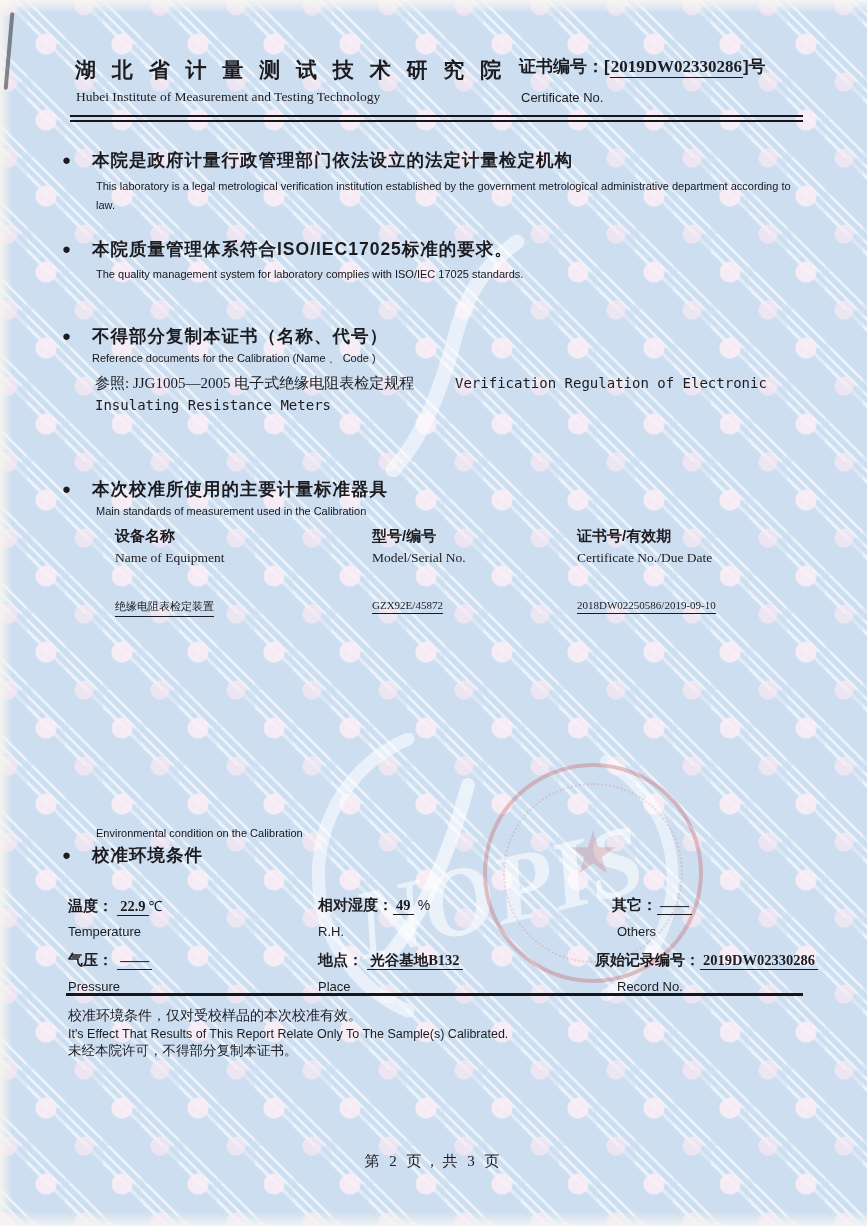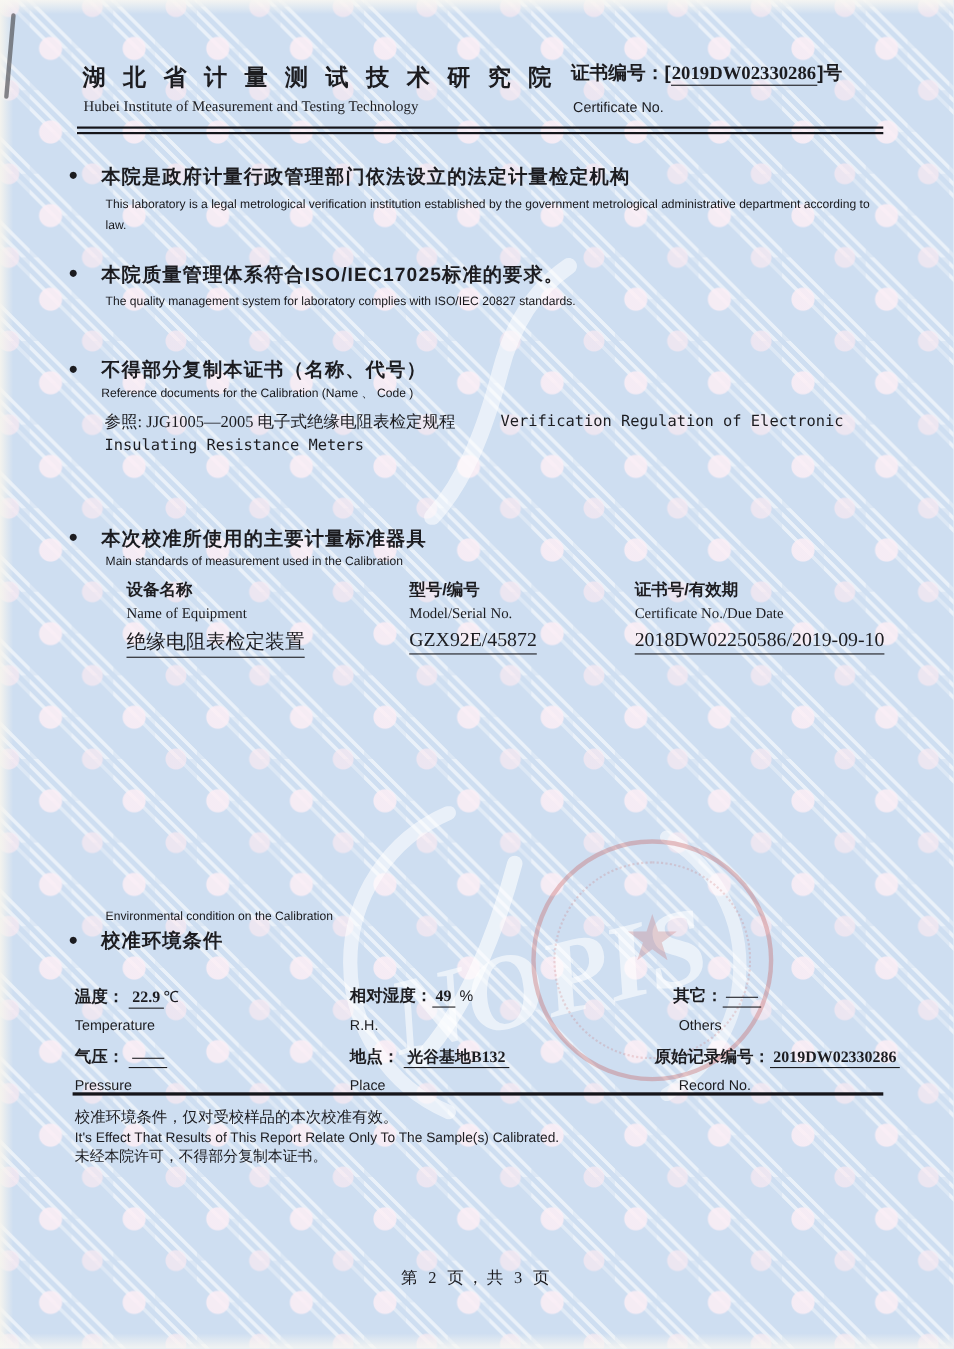--- a/index.html
+++ b/index.html
@@ -43,22 +43,22 @@
 
   
   .bullet { font-size:15px; }
   .head-cn { font-size:17.5px; font-weight:700; letter-spacing:1px; }
   .head-en { font-size:11px; line-height:1.7; color:#17171b; }
   .doc-cn { font-family:"Liberation Serif", serif; font-size:15px; }
   .doc-en { font-family:"DejaVu Sans Mono", monospace; font-size:14px; }
 
   .tbl-hcn { font-size:15px; font-weight:700; }
   .tbl-hen { font-size:13.5px; font-family:"Liberation Serif", serif; }
-  .tbl-val { font-size:18px; font-family:"Liberation Serif", serif;
-    border-bottom:1.3px solid #1c1c20; padding-bottom:2px; }
+  .tbl-val { font-size:11px; font-family:"Liberation Serif", serif;
+    border-bottom:1.3px solid #1c1c20; padding-bottom:2px;margin-top:28px; }
 
   .env-label { font-size:15px; font-weight:700; }
   .env-val { font-size:14.5px; font-family:"Liberation Serif", serif;
     border-bottom:1.3px solid #1c1c20; padding:0 3px 1px 3px; }
   .env-en { font-size:13px; }
   .env-unit { font-size:14px; font-weight:400; }
   .btm-rule { left:66px; top:993px; width:737px; height:2.5px; background:#15151a; }
 
   .foot-cn1 { left:68px; top:1007px; font-size:14px; }
   .foot-en  { left:68px; top:1027px; font-size:12.5px; }
@@ -109,21 +109,21 @@
   </div>
   <div class="abs cert-en">Certificate No.</div>
   <div class="abs dbl-rule"></div>
 
   <div class="abs bullet" style="left:62px; top:151px;">●</div>
   <div class="abs head-cn" style="left:92px; top:148px;">本院是政府计量行政管理部门依法设立的法定计量检定机构</div>
   <div class="abs head-en" style="left:96px; top:177px; width:712px;">This laboratory is a legal metrological verification institution established by the government metrological administrative department according to law.</div>
 
   <div class="abs bullet" style="left:62px; top:240px;">●</div>
   <div class="abs head-cn" style="left:92px; top:237px;">本院质量管理体系符合ISO/IEC17025标准的要求。</div>
-  <div class="abs head-en" style="left:96px; top:265px; width:712px;">The quality management system for laboratory complies with ISO/IEC 20827 standards.</div>
+  <div class="abs head-en" style="left:96px; top:265px; width:712px;">The quality management system for laboratory complies with ISO/IEC 17025 standards.</div>
 
   <div class="abs bullet" style="left:62px; top:327px;">●</div>
   <div class="abs head-cn" style="left:92px; top:324px;">不得部分复制本证书（名称、代号）</div>
   <div class="abs head-en" style="left:92px; top:349px;">Reference documents for the Calibration (Name 、 Code )</div>
   <div class="abs doc-cn" style="left:95px; top:374px;">参照: JJG1005—2005 电子式绝缘电阻表检定规程</div>
   <div class="abs doc-en" style="left:455px; top:375px;">Verification Regulation of Electronic</div>
   <div class="abs doc-en" style="left:95px; top:397px;">Insulating Resistance Meters</div>
 
   <div class="abs bullet" style="left:62px; top:480px;">●</div>
   <div class="abs head-cn" style="left:92px; top:477px;">本次校准所使用的主要计量标准器具</div>

